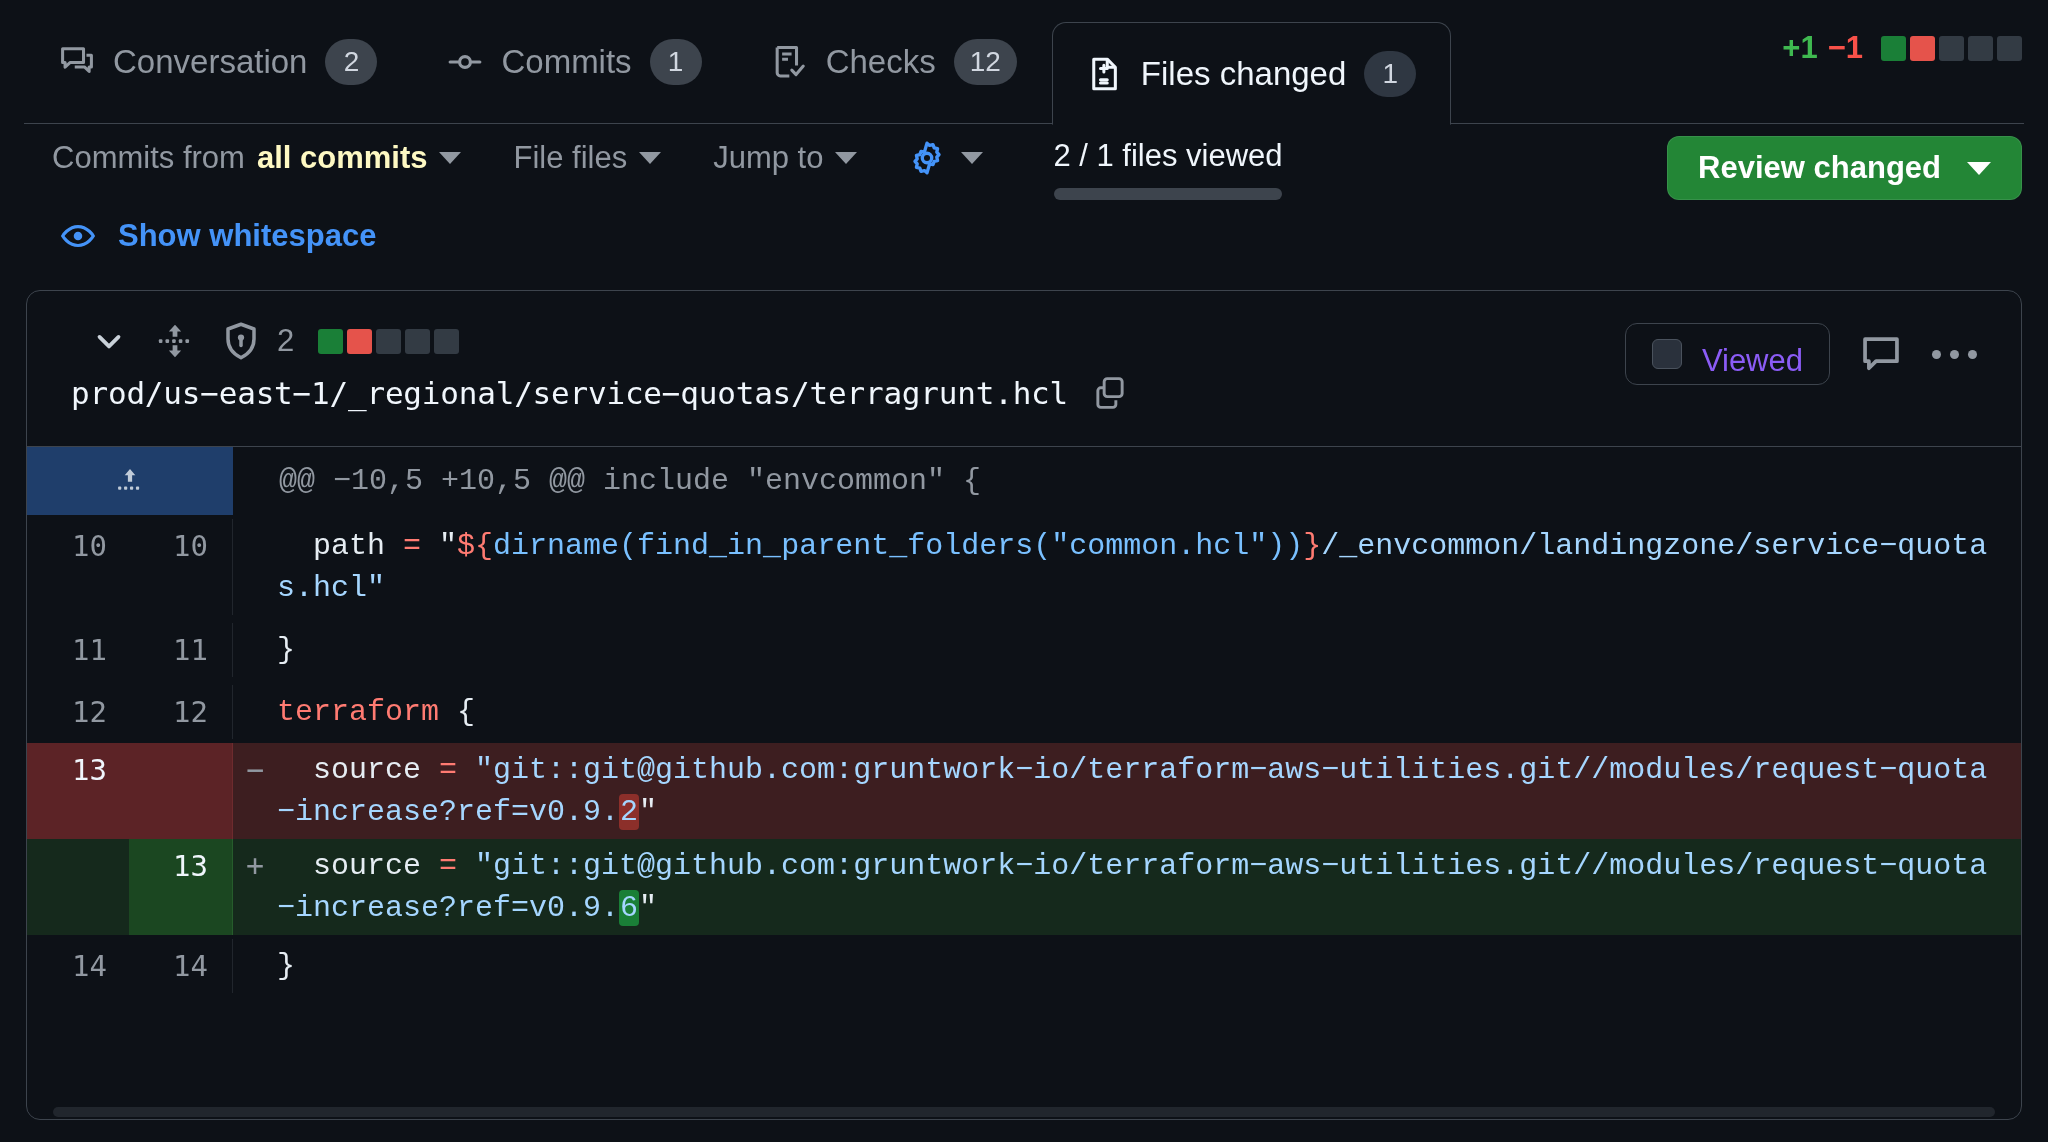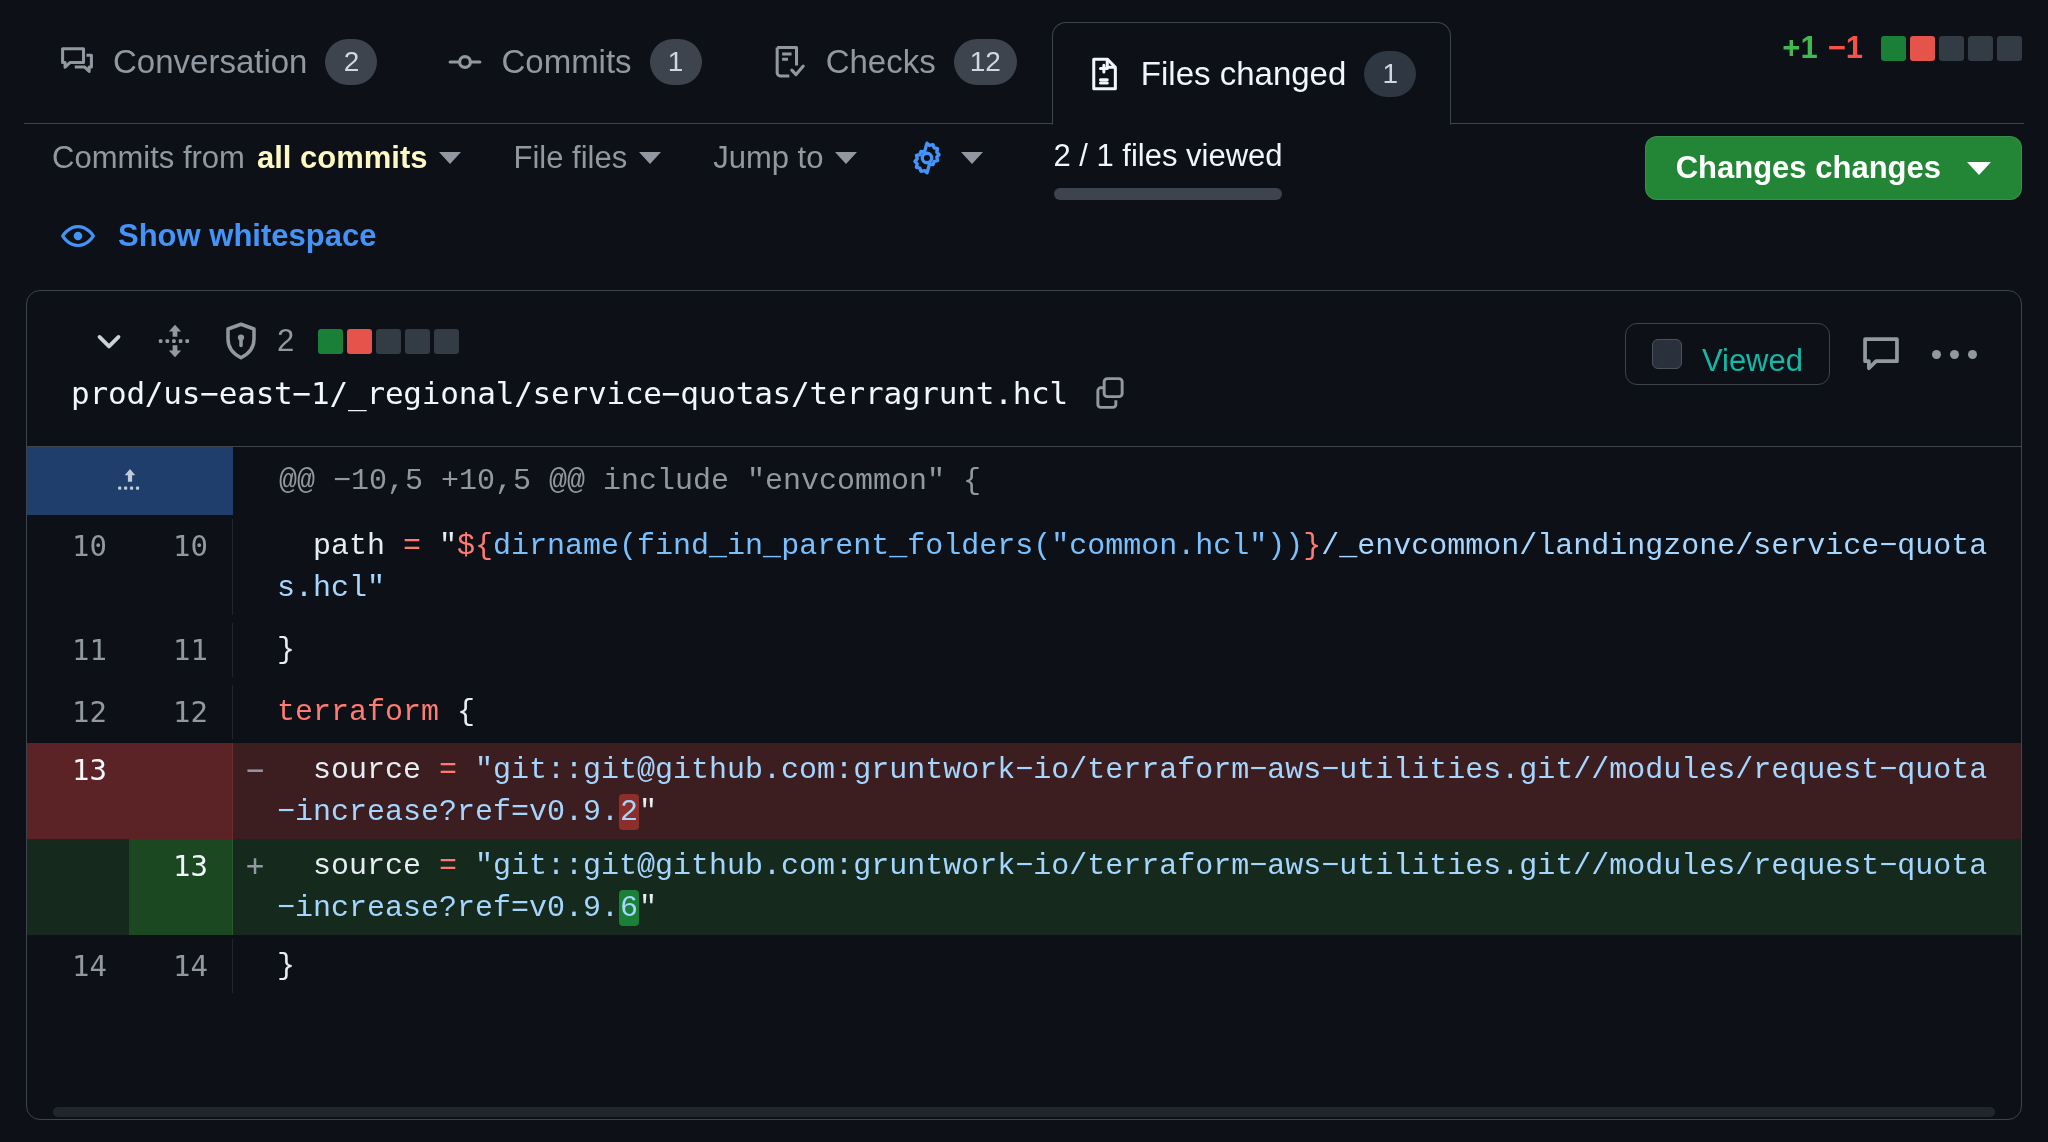--- a/index.html
+++ b/index.html
@@ -169,21 +169,21 @@
   .viewed-box {
     display: flex; align-items: center; gap: 20px;
     border: 1px solid #3d444d; border-radius: 12px;
     padding: 0 26px; height: 62px; cursor: pointer;
     margin-right: 18px;
   }
   .chk {
     width: 30px; height: 30px; border-radius: 6px;
     background: #2a313c; border: 1px solid #4a525d;
   }
-  .viewed-label { font-size: 31px; color: #14b8a6; margin-top: 13px; }
+  .viewed-label { font-size: 31px; color: #8b5cf6; margin-top: 13px; }
   .act-ic { display: flex; align-items: center; justify-content: center;
             width: 66px; height: 62px; cursor: pointer; }
   .act-ic svg { display: block; }
   .kebab { display: flex; align-items: center; gap: 9px; padding: 0 18px; cursor: pointer; }
   .kebab span { width: 9px; height: 9px; border-radius: 50%; background: #9198a1; }
 
   
   .difftable {
     position: absolute; left: 0; right: 0; top: 155px; bottom: 0;
     border-top: 1px solid #3d444d;
@@ -350,21 +350,21 @@
         <i class="caret"></i>
       </div>
     </div>
 
     <div class="viewed-wrap">
       <div class="viewed-text">2 / 1 files viewed</div>
       <div class="progress"></div>
     </div>
 
     <div class="review-btn">
-      <span>Changes changes</span>
+      <span>Review changed</span>
       <i class="caret-w"></i>
     </div>
   </div>
 
   <div class="ws">
     <span>
       <svg viewBox="0 0 16 16" fill="none" stroke="#4493f8" stroke-width="1.4">
         <path d="M1.2 8S3.6 3.8 8 3.8 14.8 8 14.8 8 12.4 12.2 8 12.2 1.2 8 1.2 8z"></path>
         <circle cx="8" cy="8" r="1.9" fill="#4493f8" stroke="none"></circle>
       </svg>

